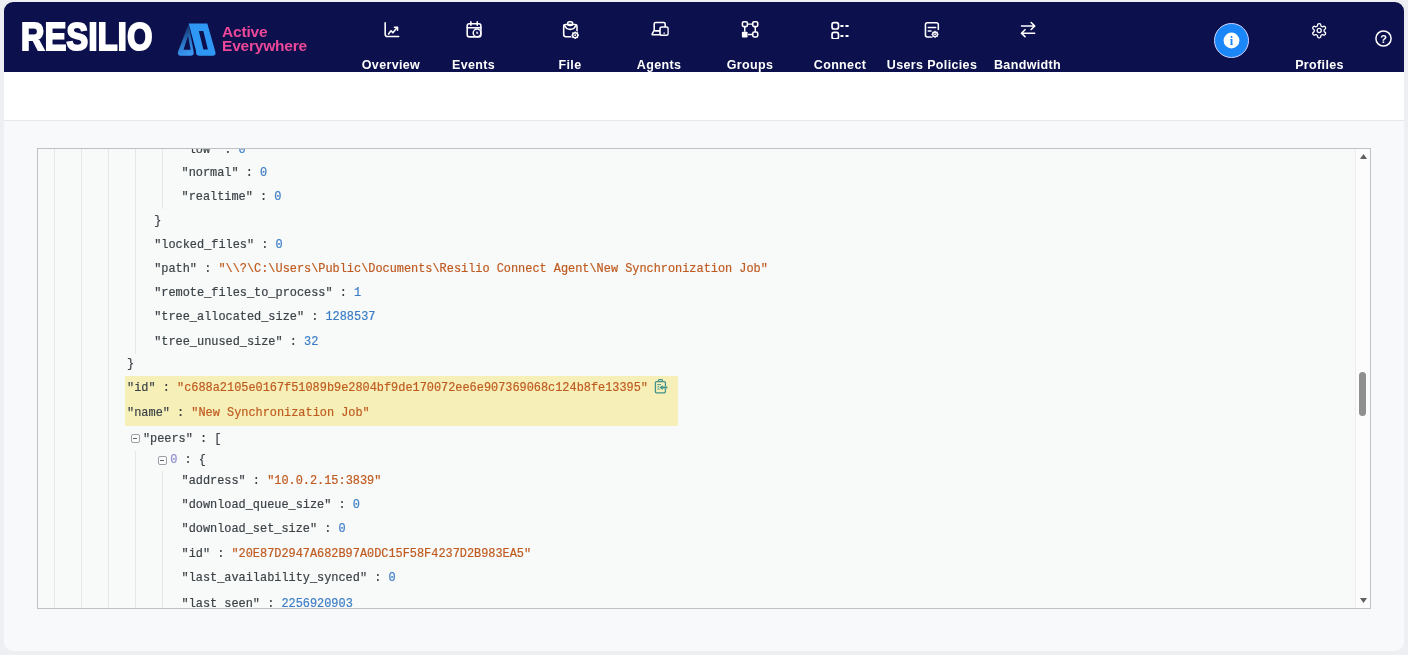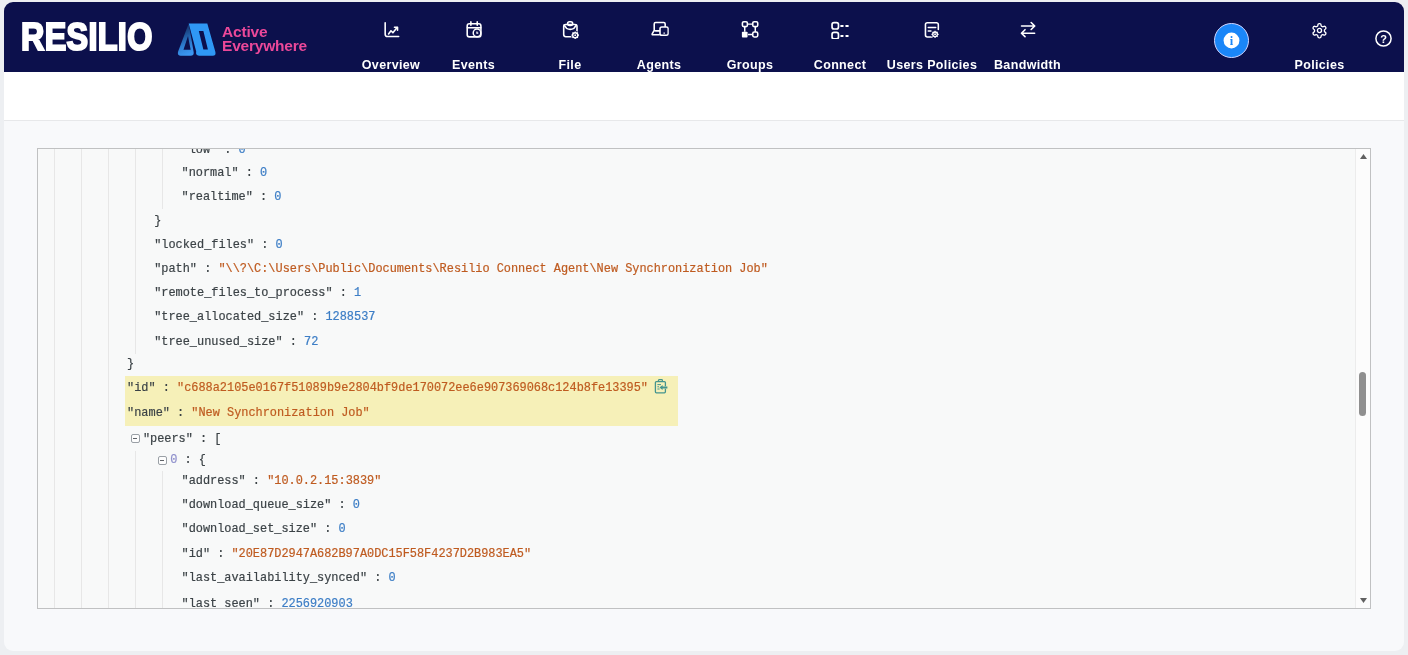--- a/index.html
+++ b/index.html
@@ -132,21 +132,21 @@
     <svg style="position:absolute;left:1209.5px;top:19.5px" width="37" height="37" viewBox="0 0 37 37">
       <circle cx="18.5" cy="18.5" r="17" fill="#1a86f8" stroke="#cfd4ff" stroke-width="1"></circle>
       <circle cx="18.5" cy="18.5" r="7.9" fill="#fff"></circle>
       <text x="18.5" y="22.8" text-anchor="middle" font-family="Liberation Serif,serif" font-size="12.5" font-weight="bold" fill="#1a86f8">i</text>
     </svg>
     <div class="navitem" style="left:1316px;top:19.6px">
         <svg width="17" height="17" viewBox="0 0 21.5 21.5">
           <path fill="none" stroke="#fff" stroke-width="1.7" stroke-linecap="round" stroke-linejoin="round" d="M10.98 2 h-.44 a1.8 1.8 0 0 0-1.8 1.8 v.16 a1.8 1.8 0 0 1-.9 1.56 l-.39.22 a1.8 1.8 0 0 1-1.8 0 l-.13-.07 a1.8 1.8 0 0 0-2.46.66 l-.2.34 a1.8 1.8 0 0 0 .66 2.46 l.13.09 a1.8 1.8 0 0 1 .9 1.55 v.46 a1.8 1.8 0 0 1-.9 1.57 l-.13.08 a1.8 1.8 0 0 0-.66 2.46 l.2.34 a1.8 1.8 0 0 0 2.46.66 l.13-.07 a1.8 1.8 0 0 1 1.8 0 l.39.22 a1.8 1.8 0 0 1 .9 1.56 v.15 a1.8 1.8 0 0 0 1.8 1.8 h.44 a1.8 1.8 0 0 0 1.8-1.8 v-.15 a1.8 1.8 0 0 1 .9-1.56 l.39-.22 a1.8 1.8 0 0 1 1.8 0 l.13.07 a1.8 1.8 0 0 0 2.46-.66 l.2-.35 a1.8 1.8 0 0 0-.66-2.46 l-.13-.07 a1.8 1.8 0 0 1-.9-1.57 v-.45 a1.8 1.8 0 0 1 .9-1.57 l.13-.08 a1.8 1.8 0 0 0 .66-2.46 l-.2-.34 a1.8 1.8 0 0 0-2.46-.66 l-.13.07 a1.8 1.8 0 0 1-1.8 0 l-.39-.22 a1.8 1.8 0 0 1-.9-1.56 V3.8 a1.8 1.8 0 0 0-1.8-1.8 z"></path>
           <circle cx="10.76" cy="10.76" r="2.6" fill="none" stroke="#fff" stroke-width="1.7"></circle>
         </svg>
-        <div class="lbl">Policies</div>
+        <div class="lbl">Profiles</div>
       </div>
     <svg style="position:absolute;left:1371.5px;top:28px" width="17" height="17" viewBox="0 0 17 17">
       <circle cx="8.5" cy="8.5" r="7.6" fill="none" stroke="#fff" stroke-width="1.5"></circle>
       <text x="8.5" y="12.6" text-anchor="middle" font-family="Liberation Sans,sans-serif" font-size="11" font-weight="bold" fill="#fff">?</text>
     </svg>
   </div>
   <div class="viewer">
     <div class="vin">
       <div class="guide" style="left:16px;top:0px;height:459px"></div>
       <div class="guide" style="left:43px;top:0px;height:459px"></div>
@@ -157,21 +157,21 @@
       <div class="guide" style="left:124px;top:322px;height:137px"></div>
       <div class="hl" style="left:87.6px;top:227.4px;width:553px;height:50px"></div>
       <div class="row" style="left:144.0px;top:-10.9px"><span class="k">"low" : </span><span class="n">0</span></div>
       <div class="row" style="left:144.0px;top:12.0px"><span class="k">"normal" : </span><span class="n">0</span></div>
       <div class="row" style="left:144.0px;top:36.3px"><span class="k">"realtime" : </span><span class="n">0</span></div>
       <div class="row" style="left:116.7px;top:60.5px"><span class="k">}</span></div>
       <div class="row" style="left:116.7px;top:83.8px"><span class="k">"locked_files" : </span><span class="n">0</span></div>
       <div class="row" style="left:116.7px;top:107.8px"><span class="k">"path" : </span><span class="s">"\\?\C:\Users\Public\Documents\Resilio Connect Agent\New Synchronization Job"</span></div>
       <div class="row" style="left:116.7px;top:132.2px"><span class="k">"remote_files_to_process" : </span><span class="n">1</span></div>
       <div class="row" style="left:116.7px;top:156.5px"><span class="k">"tree_allocated_size" : </span><span class="n">1288537</span></div>
-      <div class="row" style="left:116.7px;top:181.0px"><span class="k">"tree_unused_size" : </span><span class="n">72</span></div>
+      <div class="row" style="left:116.7px;top:181.0px"><span class="k">"tree_unused_size" : </span><span class="n">32</span></div>
       <div class="row" style="left:89.6px;top:203.6px"><span class="k">}</span></div>
       <div class="row" style="left:89.6px;top:227.6px"><span class="k">"id" : </span><span class="s">"c688a2105e0167f51089b9e2804bf9de170072ee6e907369068c124b8fe13395"</span></div>
       <div class="row" style="left:89.6px;top:252.2px"><span class="k">"name" : </span><span class="s">"New Synchronization Job"</span></div>
       <div class="row" style="left:105.4px;top:277.8px"><span class="k">"peers" : </span><span class="k">[</span></div>
       <div class="row" style="left:132.8px;top:299.2px"><span class="ix">0</span><span class="k"> : {</span></div>
       <div class="row" style="left:144.0px;top:319.8px"><span class="k">"address" : </span><span class="s">"10.0.2.15:3839"</span></div>
       <div class="row" style="left:144.0px;top:344.3px"><span class="k">"download_queue_size" : </span><span class="n">0</span></div>
       <div class="row" style="left:144.0px;top:368.6px"><span class="k">"download_set_size" : </span><span class="n">0</span></div>
       <div class="row" style="left:144.0px;top:392.8px"><span class="k">"id" : </span><span class="s">"20E87D2947A682B97A0DC15F58F4237D2B983EA5"</span></div>
       <div class="row" style="left:144.0px;top:417.3px"><span class="k">"last_availability_synced" : </span><span class="n">0</span></div>

